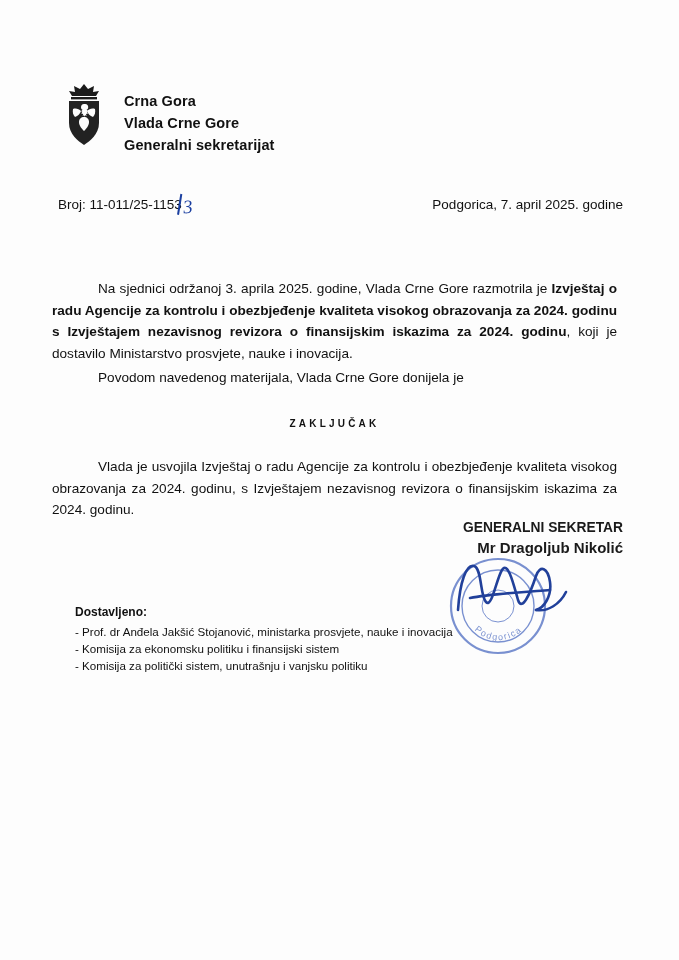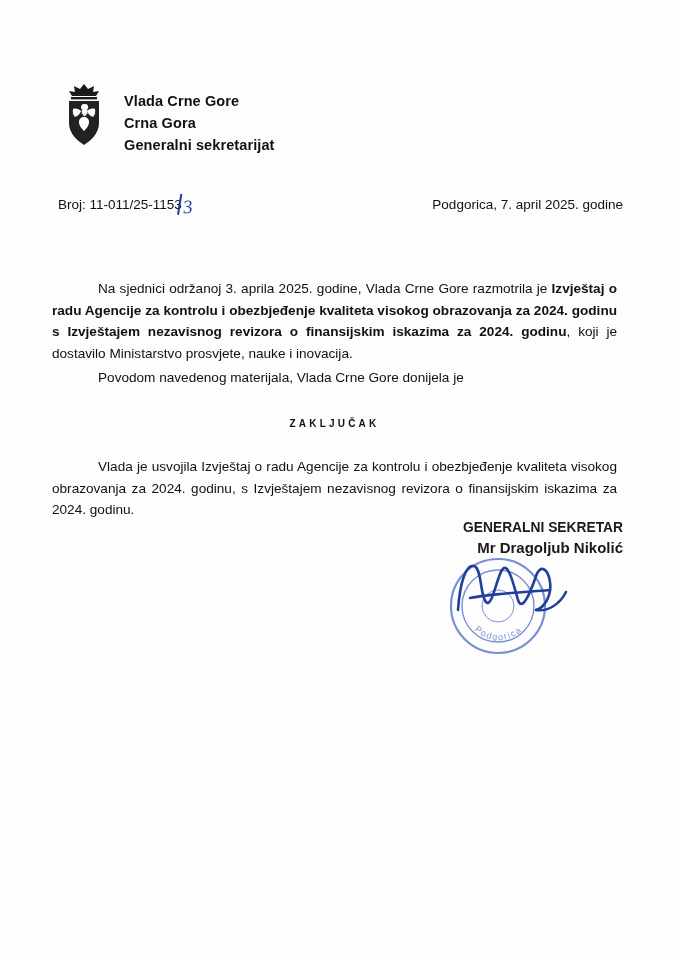--- a/index.html
+++ b/index.html
@@ -197,22 +197,22 @@
             <path d="M26 35 c-3 0 -5 2 -5 5 c0 4 3 7 5 9 c2 -2 5 -5 5 -9 c0 -3 -2 -5 -5 -5 z"></path>
           </g>
 
           <g fill="#b89a20" opacity="0.0">
               <rect x="0" y="0" width="1" height="1"></rect>
             </g>
         </g>
       </svg>
     </div>
     <div class="org-lines">
+      <div class="org-line">Crna Gora</div>
       <div class="org-line">Vlada Crne Gore</div>
-      <div class="org-line">Crna Gora</div>
       <div class="org-line">Generalni sekretarijat</div>
     </div>
   </div>
 
   <div class="refrow">
     <div class="ref-left">
       <span>Broj: 11-011/25-1153</span><span class="ref-hand">3</span>
     </div>
     <div>Podgorica, 7. april 2025. godine</div>
   </div>
@@ -241,15 +241,21 @@
     <svg class="sig-scribble" viewBox="0 0 150 70" xmlns="http://www.w3.org/2000/svg">
       <g fill="none" stroke="#21409a" stroke-width="2.6" stroke-linecap="round">
         <path d="M18 58 C 20 30, 26 12, 34 14 C 42 16, 40 44, 46 50 C 52 56, 56 28, 62 18 C 68 8, 74 34, 78 48 C 82 60, 90 42, 96 24 C 100 12, 108 16, 110 30 C 112 44, 104 56, 96 58"></path>
         <path d="M30 46 C 50 42, 84 40, 110 38"></path>
         <path d="M96 58 C 108 60, 120 52, 126 40"></path>
       </g>
     </svg>
   </div>
 
   <div class="delivery">
+    <div class="delivery-title">Dostavljeno:</div>
+    <ul>
+      <li>- Prof. dr Anđela Jakšić Stojanović, ministarka prosvjete, nauke i inovacija</li>
+      <li>- Komisija za ekonomsku politiku i finansijski sistem</li>
+      <li>- Komisija za politički sistem, unutrašnju i vanjsku politiku</li>
+    </ul>
   </div>
 
 </div>
 
 </body></html>

